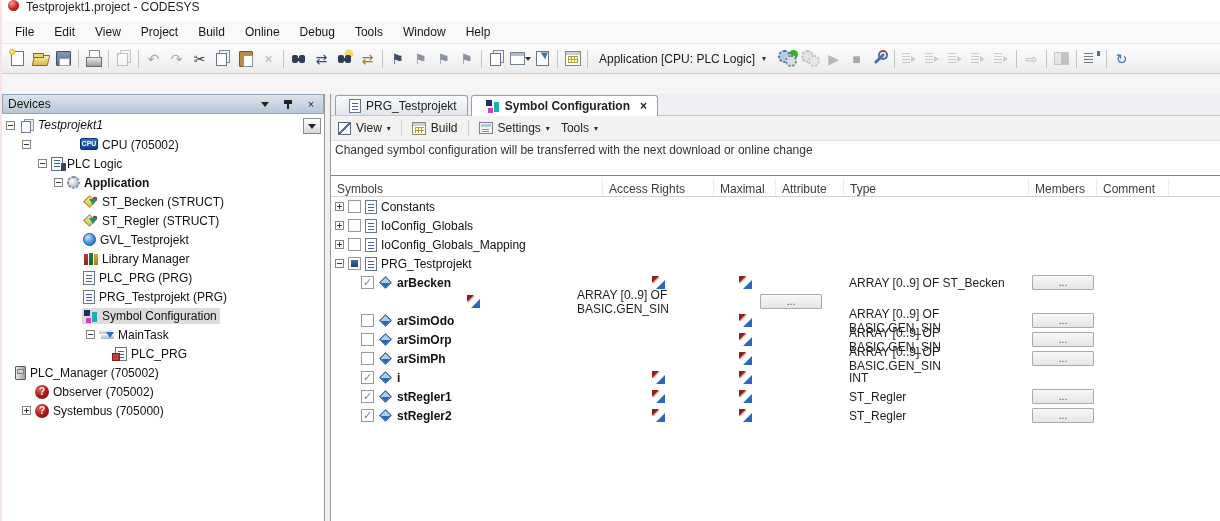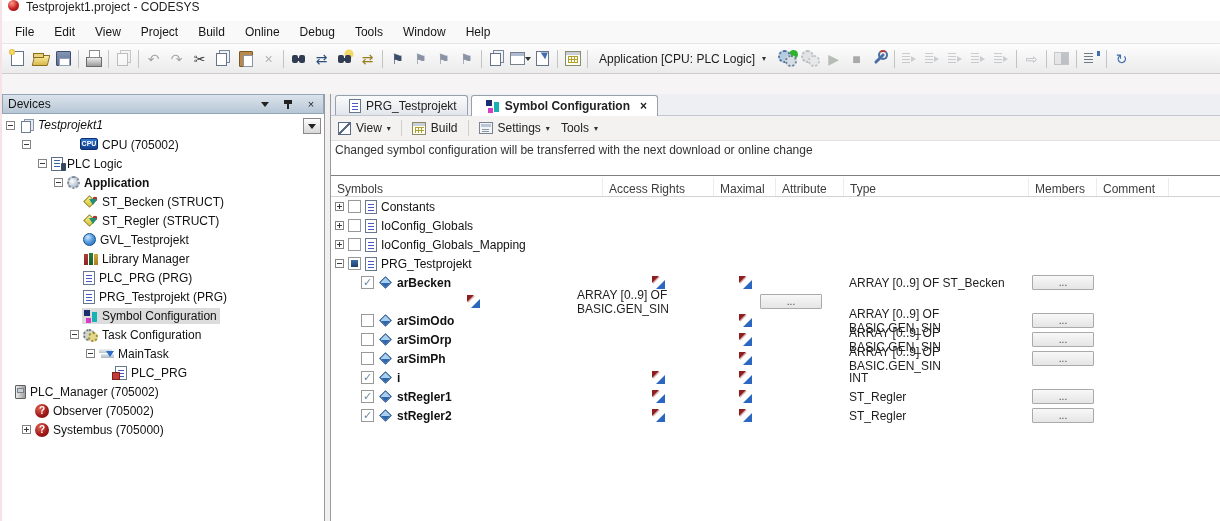--- a/index.html
+++ b/index.html
@@ -358,27 +358,20 @@
               <span class="lbl">PRG_Testprojekt (PRG)</span>
             </span>
           </div>
           <div class="tree-row" style="padding-left: 68px;">
             <span class="exp-sp"></span>
             <span class="sel-wrap sel">
               <span class="ic ic-symbolcfg"></span>
               <span class="lbl">Symbol Configuration</span>
             </span>
           </div>
-          <div class="tree-row" style="padding-left: 68px;">
-            <span class="exp"></span>
-            <span class="sel-wrap">
-              <span class="ic ic-taskcfg"></span>
-              <span class="lbl">Task Configuration</span>
-            </span>
-          </div>
           <div class="tree-row" style="padding-left: 84px;">
             <span class="exp"></span>
             <span class="sel-wrap">
               <span class="ic ic-task"></span>
               <span class="lbl">MainTask</span>
             </span>
           </div>
           <div class="tree-row" style="padding-left: 100px;">
             <span class="exp-sp"></span>
             <span class="sel-wrap">

